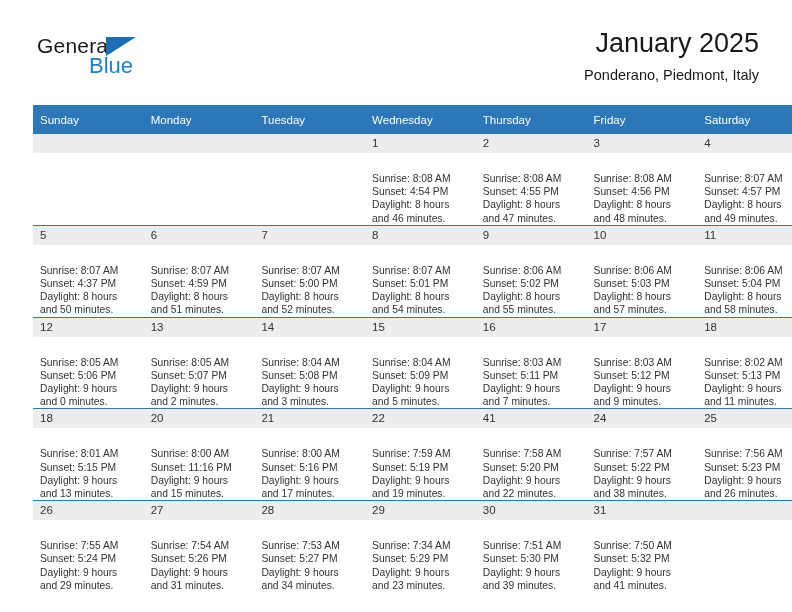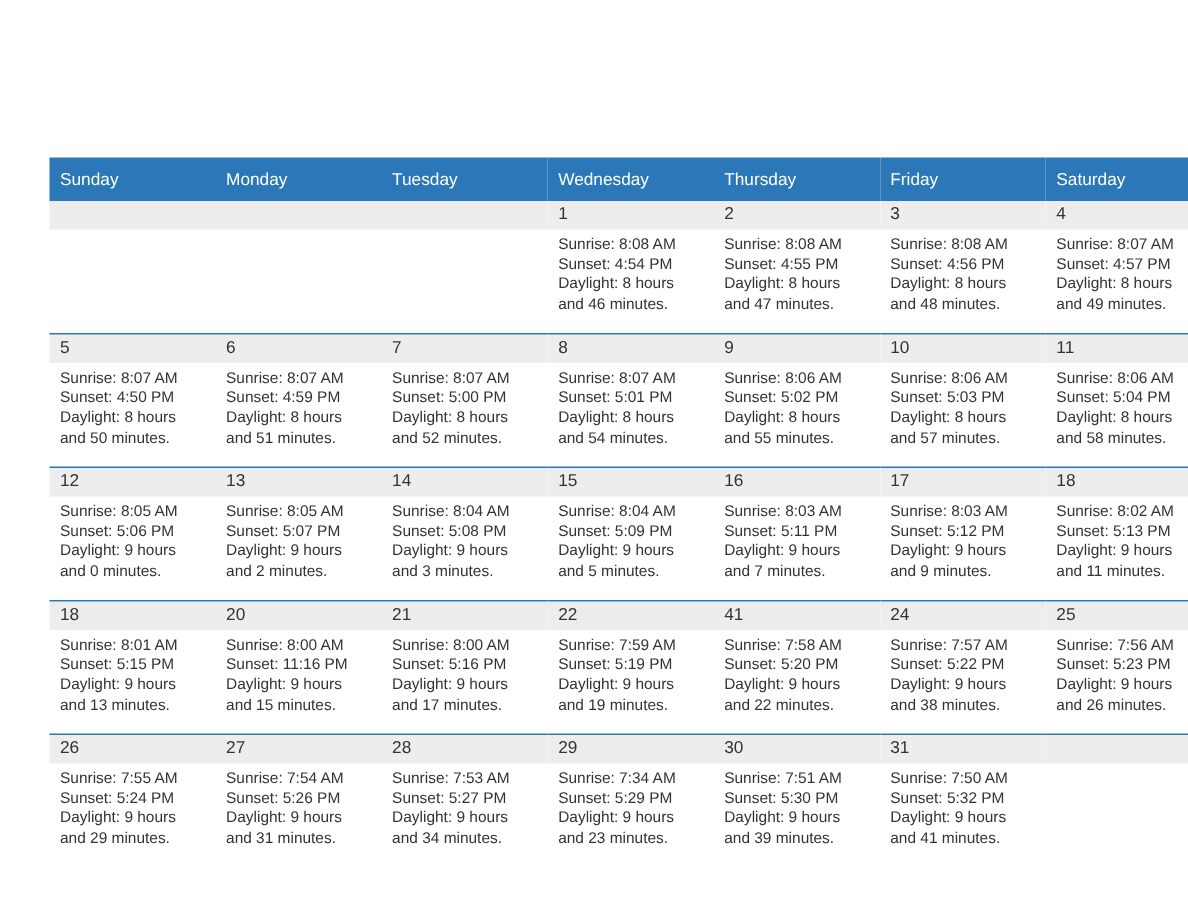--- a/index.html
+++ b/index.html
@@ -117,34 +117,45 @@
     font-size: 11.5px;
     color: #333333;
     line-height: 15px;
     padding: 2px 0 2px 7px;
     height: 15px;
   }
   .daynum.empty {
     color: transparent;
   }
   .cell-body {
-    padding: 4px 6px 0 7px;
+    padding: 19px 6px 0 7px;
     font-size: 10.3px;
     line-height: 13.2px;
     color: #333333;
   }
   .cell-body div {
     white-space: nowrap;
   }
 </style>
 </head>
 <body>
 
 <div class="page">
 
+  <div class="header">
+    <div class="logo">
+      <span class="logo-general">General</span>
+      <span class="logo-triangle"></span>
+      <span class="logo-blue">Blue</span>
+    </div>
+    <div class="title-block">
+      <div class="cal-title">January 2025</div>
+      <div class="cal-subtitle">Ponderano, Piedmont, Italy</div>
+    </div>
+  </div>
 
   <table class="calendar">
     <thead>
       <tr>
         <th>Sunday</th>
         <th>Monday</th>
         <th>Tuesday</th>
         <th>Wednesday</th>
         <th>Thursday</th>
         <th>Friday</th>
@@ -197,21 +208,21 @@
               <div>Daylight: 8 hours</div>
               <div>and 49 minutes.</div>
             </div>
           </td>
         </tr>
         <tr class="week-row">
           <td>
             <div class="daynum">5</div>
             <div class="cell-body">
               <div>Sunrise: 8:07 AM</div>
-              <div>Sunset: 4:50 PM</div>
+              <div>Sunset: 4:37 PM</div>
               <div>Daylight: 8 hours</div>
               <div>and 50 minutes.</div>
             </div>
           </td>
           <td>
             <div class="daynum">6</div>
             <div class="cell-body">
               <div>Sunrise: 8:07 AM</div>
               <div>Sunset: 4:59 PM</div>
               <div>Daylight: 8 hours</div>

